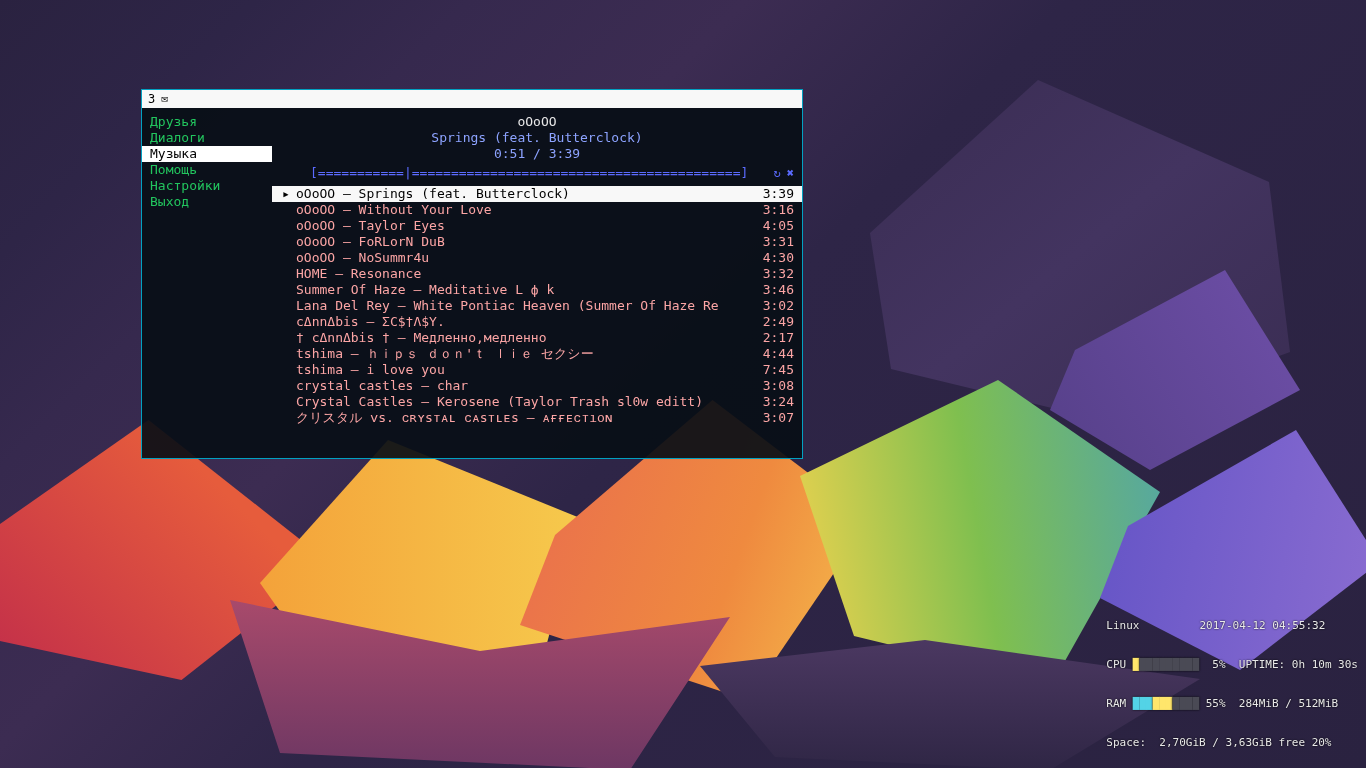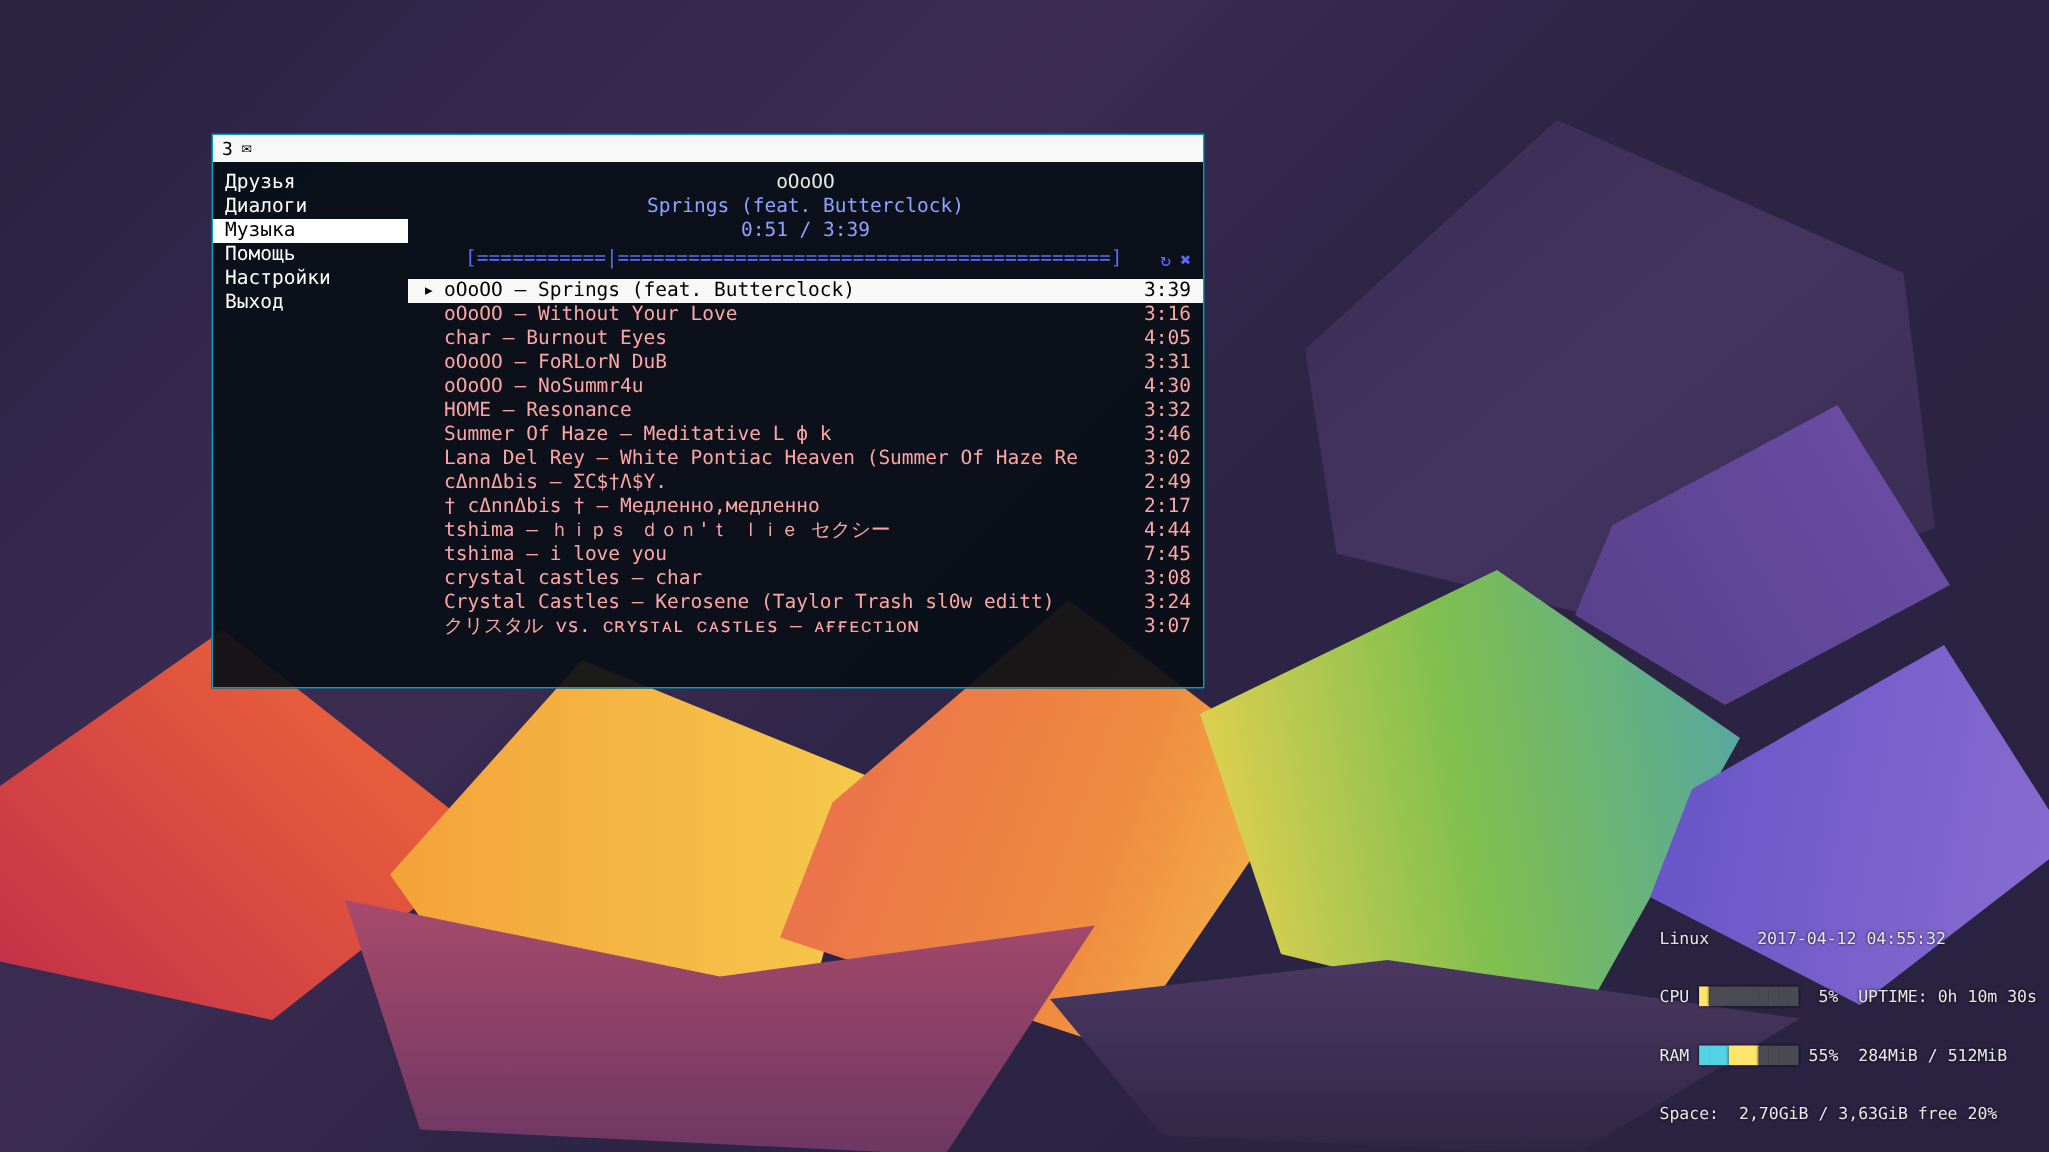--- a/index.html
+++ b/index.html
@@ -47,21 +47,21 @@
     font-size:13px;line-height:16px;color:#e8e8e8;
   }
   .titlebar{
     height:18px;background:#f8f8f8;color:#000;
     padding:0 6px;font-size:12px;line-height:18px;
     display:flex;align-items:center;gap:6px;
   }
   .titlebar .mail{font-size:11px;}
   .body{display:flex;height:calc(100% - 18px);}
   .sidebar{width:130px;padding-top:6px;}
-  .sidebar .item{padding:0 8px;line-height:16px;color:#ffffff;cursor:default;}
+  .sidebar .item{padding:0 8px;line-height:16px;color:#22c55e;cursor:default;}
   .sidebar .item.sel{background:#ffffff;color:#000;}
   .main{flex:1;display:flex;flex-direction:column;min-width:0;}
   .now{ text-align:center;color:#8da3ff;padding-top:6px;line-height:16px;}
   .now .artist{color:#e8e8e8;}
   .prog-row{display:flex;align-items:center;gap:6px;padding:3px 8px 5px 38px;color:#5b6bff;}
   .prog{flex:1;color:#5b6bff;white-space:pre;}
   .ctl{color:#5b6bff;font-size:12px;}
   .list{flex:1;overflow:hidden;font-size:13px;line-height:16px;}
   .row{display:flex;padding:0 8px 0 4px;color:#fca5a5;}
   .row.playing{background:#f8f8f8;color:#000;}
@@ -70,21 +70,21 @@
   .row .dur{width:46px;text-align:right;}
 
   
   .conky{
     position:absolute;right:8px;bottom:6px;
     font-size:11px;line-height:13px;color:#e8e8e8;
     text-align:left;white-space:pre;
     font-family:"DejaVu Sans Mono",monospace;
     text-shadow:0 0 2px #000;
   }
-  .conky .hdr{display:flex;gap:32px;}
+  .conky .hdr{display:flex;gap:60px;}
   .bar-cpu .on{color:#ffe66b;}
   .bar-cpu .off{color:#4a4a55;}
   .bar-ram .c1{color:#53d3e6;}
   .bar-ram .c2{color:#ffe66b;}
   .bar-ram .off{color:#4a4a55;}
 </style>
 </head>
 <body>
 
 <div class="wall">
@@ -132,21 +132,21 @@
             <span class="title">oOoOO – Springs (feat. Butterclock)</span>
             <span class="dur">3:39</span>
           </div>
           <div class="row">
             <span class="mark"></span>
             <span class="title">oOoOO – Without Your Love</span>
             <span class="dur">3:16</span>
           </div>
           <div class="row">
             <span class="mark"></span>
-            <span class="title">char – Burnout Eyes</span>
+            <span class="title">oOoOO – Taylor Eyes</span>
             <span class="dur">4:05</span>
           </div>
           <div class="row">
             <span class="mark"></span>
             <span class="title">oOoOO – FoRLorN DuB</span>
             <span class="dur">3:31</span>
           </div>
           <div class="row">
             <span class="mark"></span>
             <span class="title">oOoOO – NoSummr4u</span>

